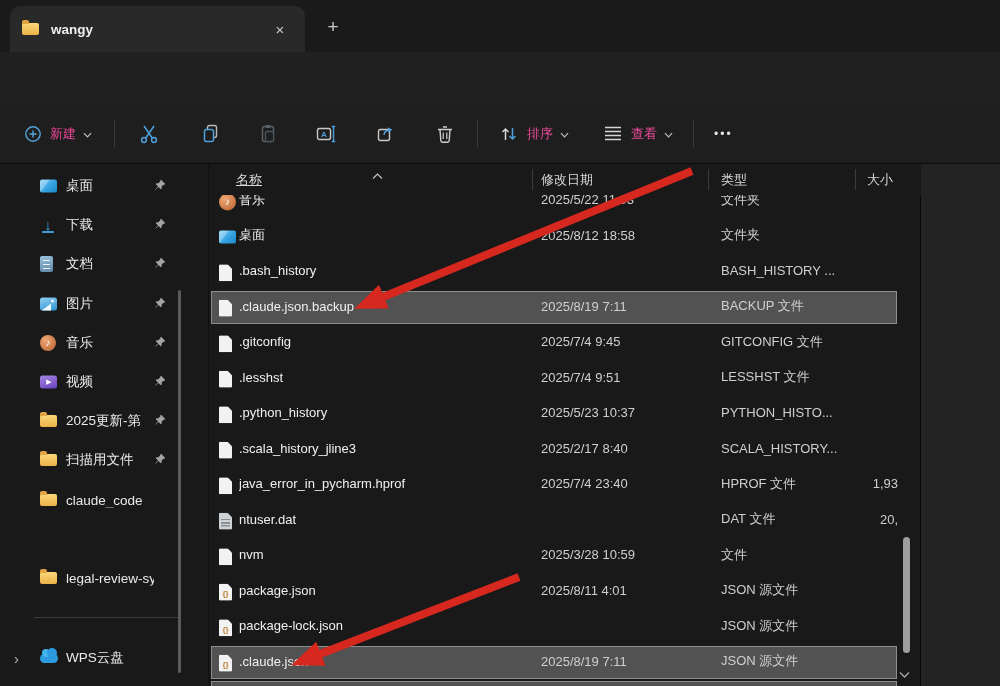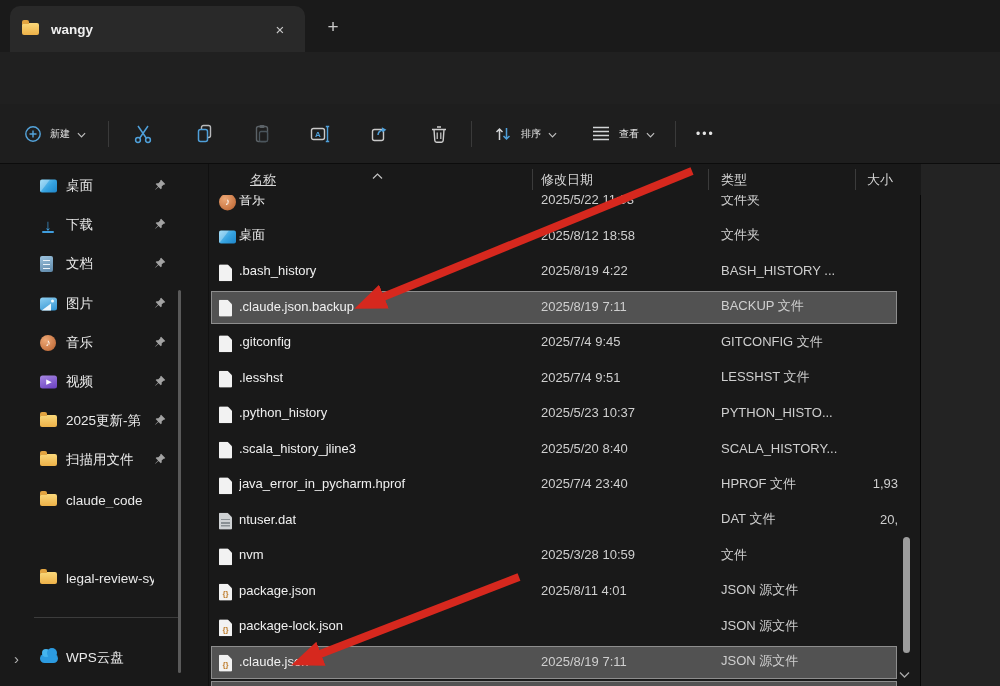--- a/index.html
+++ b/index.html
@@ -17,21 +17,21 @@
   .navbar{position:absolute;left:0;top:52px;width:1000px;height:52px;background:#202020;}
   .navbtn{position:absolute;top:63px;width:34px;height:28px;display:flex;align-items:center;justify-content:center;font-size:17px;color:#e2e2e2;border-radius:4px;}
   .navbtn.disabled{color:#676767;}
   .crumb-pill{position:absolute;left:247px;top:57px;width:750px;height:42px;background:#2d2d2d;border-radius:6px;display:flex;align-items:center;padding:0 14px;}
   .crumb{font-size:13.5px;color:#e6e6e6;padding:2px 4px;white-space:nowrap;}
   .crumb-sep{font-size:14px;color:#9d9d9d;padding:0 9px;}
 
   
   .toolbar{position:absolute;left:0;top:104px;width:1000px;height:60px;background:#1e1e1e;border-bottom:1px solid #0c0c0c;display:flex;align-items:center;}
   .tbtn{display:flex;align-items:center;justify-content:center;height:36px;border-radius:4px;padding:0 8px;}
-  .tbtn .lbl{font-size:10px;color:#e5e5e5;margin:0 7px 0 8px;}
+  .tbtn .lbl{font-size:13px;color:#ec4899;margin:0 7px 0 8px;}
   .tsep{width:1px;height:26px;background:#3a3a3a;}
   .more{color:#e4e4e4;font-size:12px;letter-spacing:2px;}
   .chev{display:inline-flex;margin-top:2px;}
 
   
   .main{position:absolute;left:0;top:164px;width:1000px;height:522px;background:#191919;}
 
   
   .sidebar{position:absolute;left:0;top:0;width:208px;height:522px;}
   .side-item{position:absolute;left:0;width:176px;height:36px;border-radius:4px;}
@@ -296,21 +296,21 @@
   </div>
         <div class="side-item" style="top: 396px;">
     <span class="ic ic-folder-icon"></span>
     <span class="side-label">legal-review-sy</span>
 
   </div>
       </div>
 
     <div class="filearea">
       <div class="lheader">
-        <div class="hcol" style="left:41px;text-decoration:underline;">名称</div>
+        <div class="hcol" style="left:27px;text-decoration:underline;">名称</div>
         <div class="hcol" style="left:332px;">修改日期</div>
         <div class="hcol" style="left:512px;">类型</div>
         <div class="hcol" style="left:658px;">大小</div>
         <div class="hsep" style="left:323px;"></div>
         <div class="hsep" style="left:499px;"></div>
         <div class="hsep" style="left:646px;"></div>
       </div>
       <div class="sort-caret">
         <svg width="11" height="7" viewBox="0 0 11 7">
             <path d="M1 5.5L5.5 1 10 5.5" fill="none" stroke="#c2c2c2" stroke-width="1.2"></path>
@@ -327,21 +327,20 @@
           <div class="frow" style="top: 35.5px;">
     <span class="ic ic-desktop-icon"></span>
     <span class="cell c-name">桌面</span>
     <span class="cell c-date">2025/8/12 18:58</span>
     <span class="cell c-type">文件夹</span>
     <span class="cell c-size"></span>
   </div>
           <div class="frow" style="top: 71px;">
     <span class="ic ic-file"></span>
     <span class="cell c-name">.bash_history</span>
-    <span class="cell c-date">2025/8/19 4:22</span>
     <span class="cell c-type">BASH_HISTORY ...</span>
     <span class="cell c-size"></span>
   </div>
           <div class="frow selected" style="top: 106.5px;">
     <span class="ic ic-file"></span>
     <span class="cell c-name">.claude.json.backup</span>
     <span class="cell c-date">2025/8/19 7:11</span>
     <span class="cell c-type">BACKUP 文件</span>
     <span class="cell c-size"></span>
   </div>
@@ -362,21 +361,21 @@
           <div class="frow" style="top: 213px;">
     <span class="ic ic-file"></span>
     <span class="cell c-name">.python_history</span>
     <span class="cell c-date">2025/5/23 10:37</span>
     <span class="cell c-type">PYTHON_HISTO...</span>
     <span class="cell c-size"></span>
   </div>
           <div class="frow" style="top: 248.5px;">
     <span class="ic ic-file"></span>
     <span class="cell c-name">.scala_history_jline3</span>
-    <span class="cell c-date">2025/5/20 8:40</span>
+    <span class="cell c-date">2025/2/17 8:40</span>
     <span class="cell c-type">SCALA_HISTORY...</span>
     <span class="cell c-size"></span>
   </div>
           <div class="frow" style="top: 284px;">
     <span class="ic ic-file"></span>
     <span class="cell c-name">java_error_in_pycharm.hprof</span>
     <span class="cell c-date">2025/7/4 23:40</span>
     <span class="cell c-type">HPROF 文件</span>
     <span class="cell c-size">1,93</span>
   </div>

